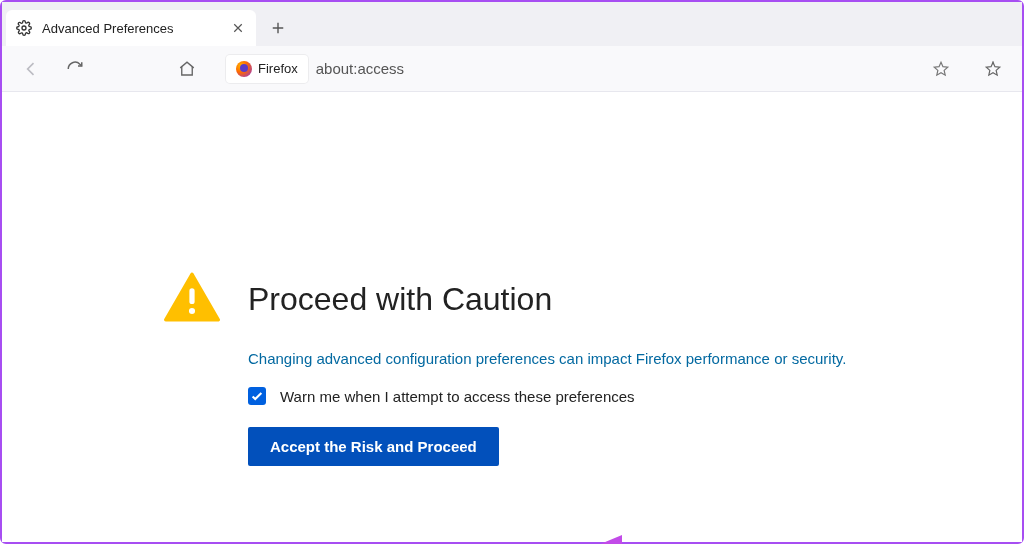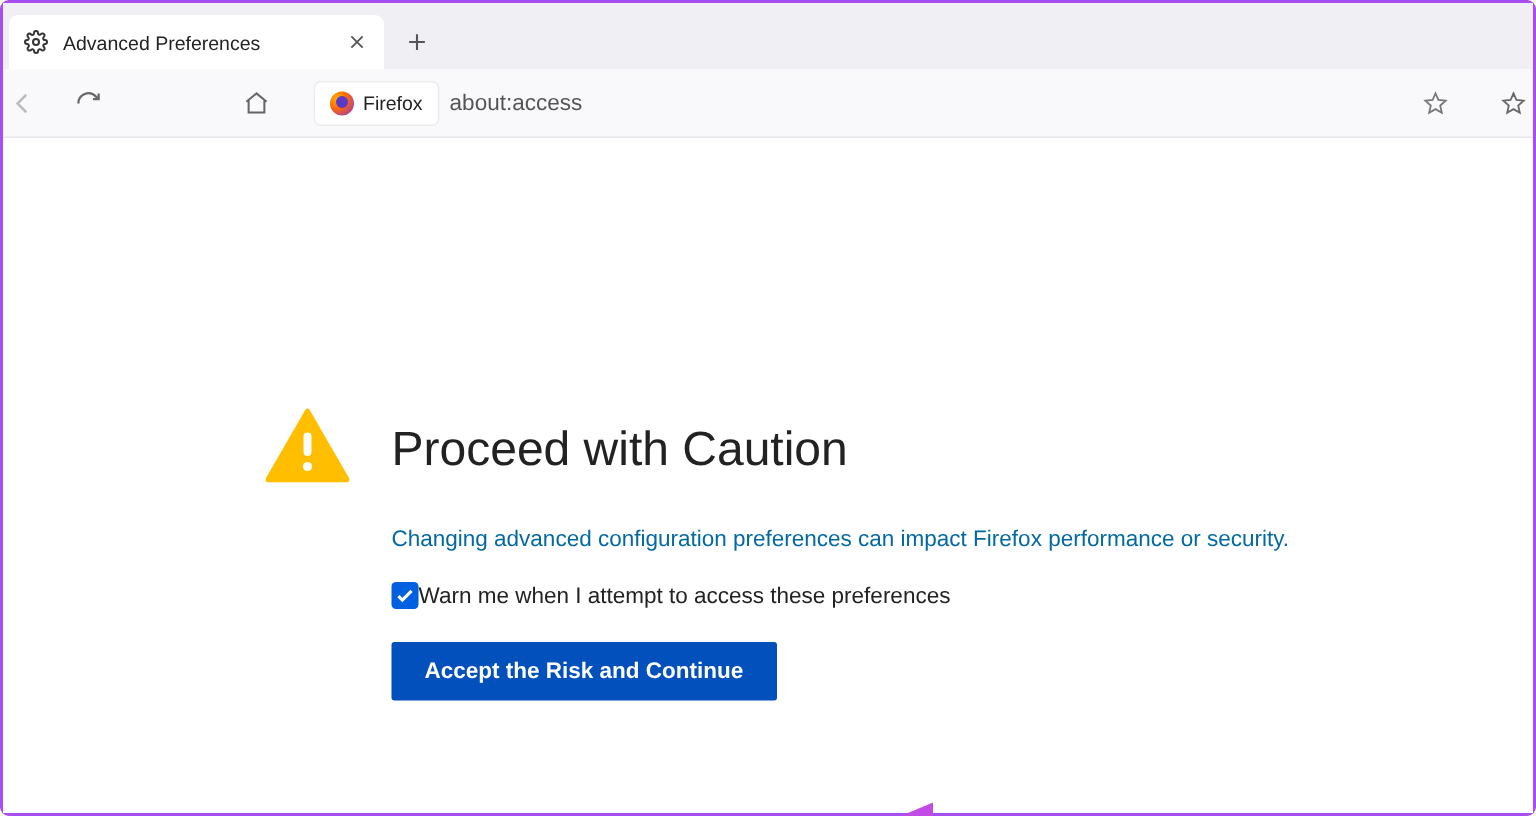--- a/index.html
+++ b/index.html
@@ -4,37 +4,37 @@
 <style>
   * { box-sizing: border-box; margin: 0; padding: 0; }
   html, body { width: 1024px; height: 544px; font-family: "Segoe UI", Arial, sans-serif; overflow: hidden; }
   .frame { width: 1024px; height: 544px; border: 2px solid #a74ef2; border-radius: 6px; background: #fff; display: flex; flex-direction: column; }
   .tabbar { height: 44px; background: #f0f0f4; display: flex; align-items: flex-end; padding-left: 4px; }
   .tab { width: 250px; height: 36px; background: #fff; border-top-left-radius: 6px; border-top-right-radius: 6px; display: flex; align-items: center; padding: 0 10px; gap: 10px; color: #222; font-size: 13px; margin-top: 6px; }
   .tab .favicon { width: 16px; height: 16px; display: flex; align-items: center; justify-content: center; }
   .tab .title { flex: 1; white-space: nowrap; overflow: hidden; }
   .tab .close { width: 16px; height: 16px; display: flex; align-items: center; justify-content: center; color: #555; cursor: pointer; }
   .newtab { width: 32px; height: 32px; display: flex; align-items: center; justify-content: center; color: #555; cursor: pointer; margin-left: 6px; margin-bottom: 2px; }
-  .toolbar { height: 46px; background: #f9f9fb; border-bottom: 1px solid #e7e7ee; display: flex; align-items: center; padding: 0 0; gap: 18px; }
+  .toolbar { height: 46px; background: #f9f9fb; border-bottom: 1px solid #e7e7ee; display: flex; align-items: center; padding: 0 16px; gap: 18px; }
   .tbtn { width: 26px; height: 26px; display: flex; align-items: center; justify-content: center; color: #666; cursor: pointer; }
   .tbtn.disabled { color: #bcbcc3; }
   .urlbox { flex: 1; height: 34px; display: flex; align-items: center; border-radius: 6px; padding: 0 8px; gap: 8px; color: #444; font-size: 14px; }
   .identity { height: 28px; background: #fff; display: flex; align-items: center; gap: 6px; padding: 0 10px; border-radius: 4px; box-shadow: 0 0 0 1px rgba(0,0,0,.05); }
   .ff-icon { width: 16px; height: 16px; border-radius: 50%; background: radial-gradient(circle at 30% 30%, #ffb300, #ff6a00 40%, #8a2be2 100%); position: relative; }
   .ff-icon::after { content:""; position:absolute; width:8px; height:8px; border-radius:50%; background:#5a3ac8; top:3px; left:4px;}
   .identity .lbl { font-size: 13px; color: #222; }
   .urltext { font-size: 15px; color: #555; }
   .star { margin-left: auto; color: #777; }
   .content { flex: 1; background: #fff; position: relative; }
-  .warnbox { position: absolute; left: 175px; top: 180px; width: 720px; }
+  .warnbox { position: absolute; left: 162px; top: 180px; width: 720px; }
   .hdr { display: flex; align-items: center; gap: 28px; }
   .wi { width: 56px; }
   .h1 { font-size: 32px; font-weight: 400; color: #222; }
   .body { margin-left: 84px; margin-top: 24px; font-size: 15px; color: #0369a1; }
-  .chkrow { margin-left: 84px; margin-top: 20px; display: flex; align-items: center; gap: 0; font-size: 15px; color: #222; }
+  .chkrow { margin-left: 84px; margin-top: 20px; display: flex; align-items: center; gap: 14px; font-size: 15px; color: #222; }
   .chk { width: 18px; height: 18px; background: #0060df; border-radius: 3px; display: flex; align-items: center; justify-content: center; }
   .btn { margin-left: 84px; margin-top: 22px; background: #0250bb; color: #fff; font-size: 15px; font-weight: 600; border: none; padding: 11px 22px; cursor: pointer; border-radius: 2px; }
   .arrow { position: absolute; left: 560px; top: 438px; }
 </style>
 </head>
 <body>
 
 <div class="frame">
 
   <div class="tabbar">
@@ -112,21 +112,21 @@
       </div>
       <div class="body">Changing advanced configuration preferences can impact Firefox performance or security.</div>
       <label class="chkrow">
         <span class="chk">
           <svg viewBox="0 0 16 16" width="14" height="14" fill="none" stroke="#fff" stroke-width="2.4">
               <path d="M3 8.5l3 3L13 4.5"></path>
             </svg>
         </span>
         <span>Warn me when I attempt to access these preferences</span>
       </label>
-      <button class="btn">Accept the Risk and Continue</button>
+      <button class="btn">Accept the Risk and Proceed</button>
     </div>
 
     <svg class="arrow" width="350" height="60">
       <defs></defs>
       <polygon points="0,30 60,5 60,20 340,24 340,36 60,40 60,55" fill="#c24be8"></polygon>
     </svg>
   </div>
 
 </div>
 

